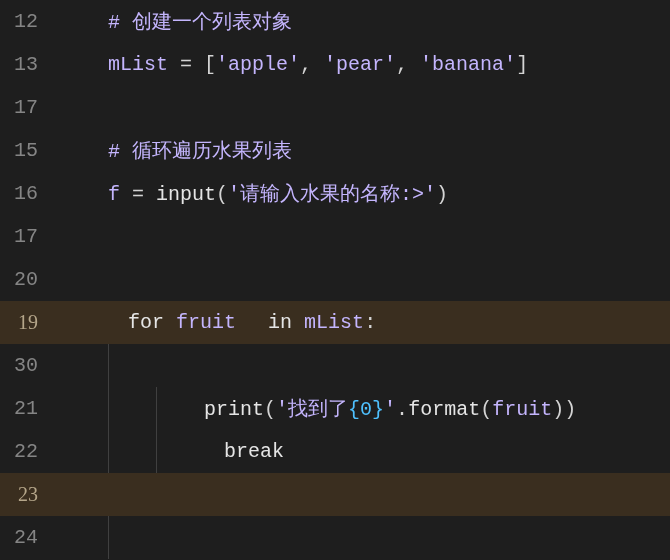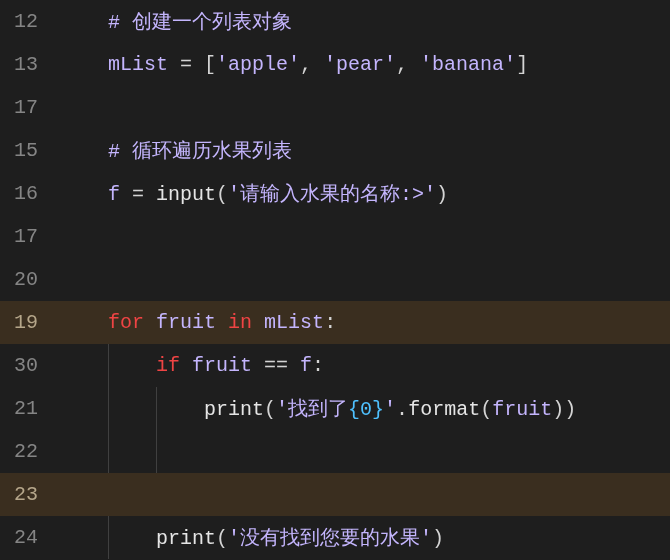--- a/index.html
+++ b/index.html
@@ -29,38 +29,39 @@
   .gutter {
     width: 60px;
     text-align: right;
     padding-right: 22px;
     color: #858585;
     user-select: none;
     flex-shrink: 0;
   }
   .line.highlighted .gutter {
     color: #b5a68a;
+    font-family: Liberation Serif, serif;
   }
   .code {
     white-space: pre;
     flex: 1;
   }
   .indent-guide {
     position: absolute;
     top: 0;
     bottom: 0;
     width: 1px;
     background: #404040;
   }
   .c-comment { color: #c4b5fd; }
   .c-ident { color: #d4d4d4; }
   .c-var { color: #c4b5fd; }
   .c-func { color: #e5e5e5; }
   .c-string { color: #c4b5fd; }
-  .c-keyword { color: #ef4444; }
+  .c-keyword { color: #e5e5e5; margin-left: 20px; }
   .c-op { color: #d4d4d4; }
   .c-punc { color: #d4d4d4; }
   .c-brace { color: #4fc1ff; }
 </style>
 </head>
 <body>
 
 <div class="editor" id="editor">
     <div class="line">
       <div class="gutter">12</div>
@@ -89,34 +90,33 @@
     <div class="line">
       <div class="gutter">20</div>
     </div>
     <div class="line highlighted">
       <div class="gutter">19</div>
       <div class="code"><span>    </span><span class="c-keyword">for</span><span class="c-ident"> </span><span class="c-var">fruit</span><span class="c-ident"> </span><span class="c-keyword">in</span><span class="c-ident"> </span><span class="c-var">mList</span><span class="c-punc">:</span></div>
     </div>
     <div class="line">
       <div class="indent-guide" style="left: 108px;"></div>
       <div class="gutter">30</div>
-      <div class="code"><span>        </span><span class="c-keyword">if</span><span class="c-ident"> </span><span class="c-var">fruit</span><span class="c-op"> == </span><span class="c-var">f</span><span class="c-punc">:</span></div>
     </div>
     <div class="line">
       <div class="indent-guide" style="left: 108px;"></div>
       <div class="indent-guide" style="left: 156px;"></div>
       <div class="gutter">21</div>
       <div class="code"><span>            </span><span class="c-func">print</span><span class="c-punc">(</span><span class="c-string">'找到了</span><span class="c-brace">{0}</span><span class="c-string">'</span><span class="c-punc">.</span><span class="c-func">format</span><span class="c-punc">(</span><span class="c-var">fruit</span><span class="c-punc">))</span></div>
     </div>
     <div class="line">
       <div class="indent-guide" style="left: 108px;"></div>
       <div class="indent-guide" style="left: 156px;"></div>
       <div class="gutter">22</div>
+      <div class="code"><span>            </span><span class="c-keyword">break</span></div>
     </div>
     <div class="line highlighted">
       <div class="gutter">23</div>
     </div>
     <div class="line">
       <div class="indent-guide" style="left: 108px;"></div>
       <div class="gutter">24</div>
-      <div class="code"><span>        </span><span class="c-func">print</span><span class="c-punc">(</span><span class="c-string">'没有找到您要的水果'</span><span class="c-punc">)</span></div>
     </div>
   </div>
 
 </body></html>

